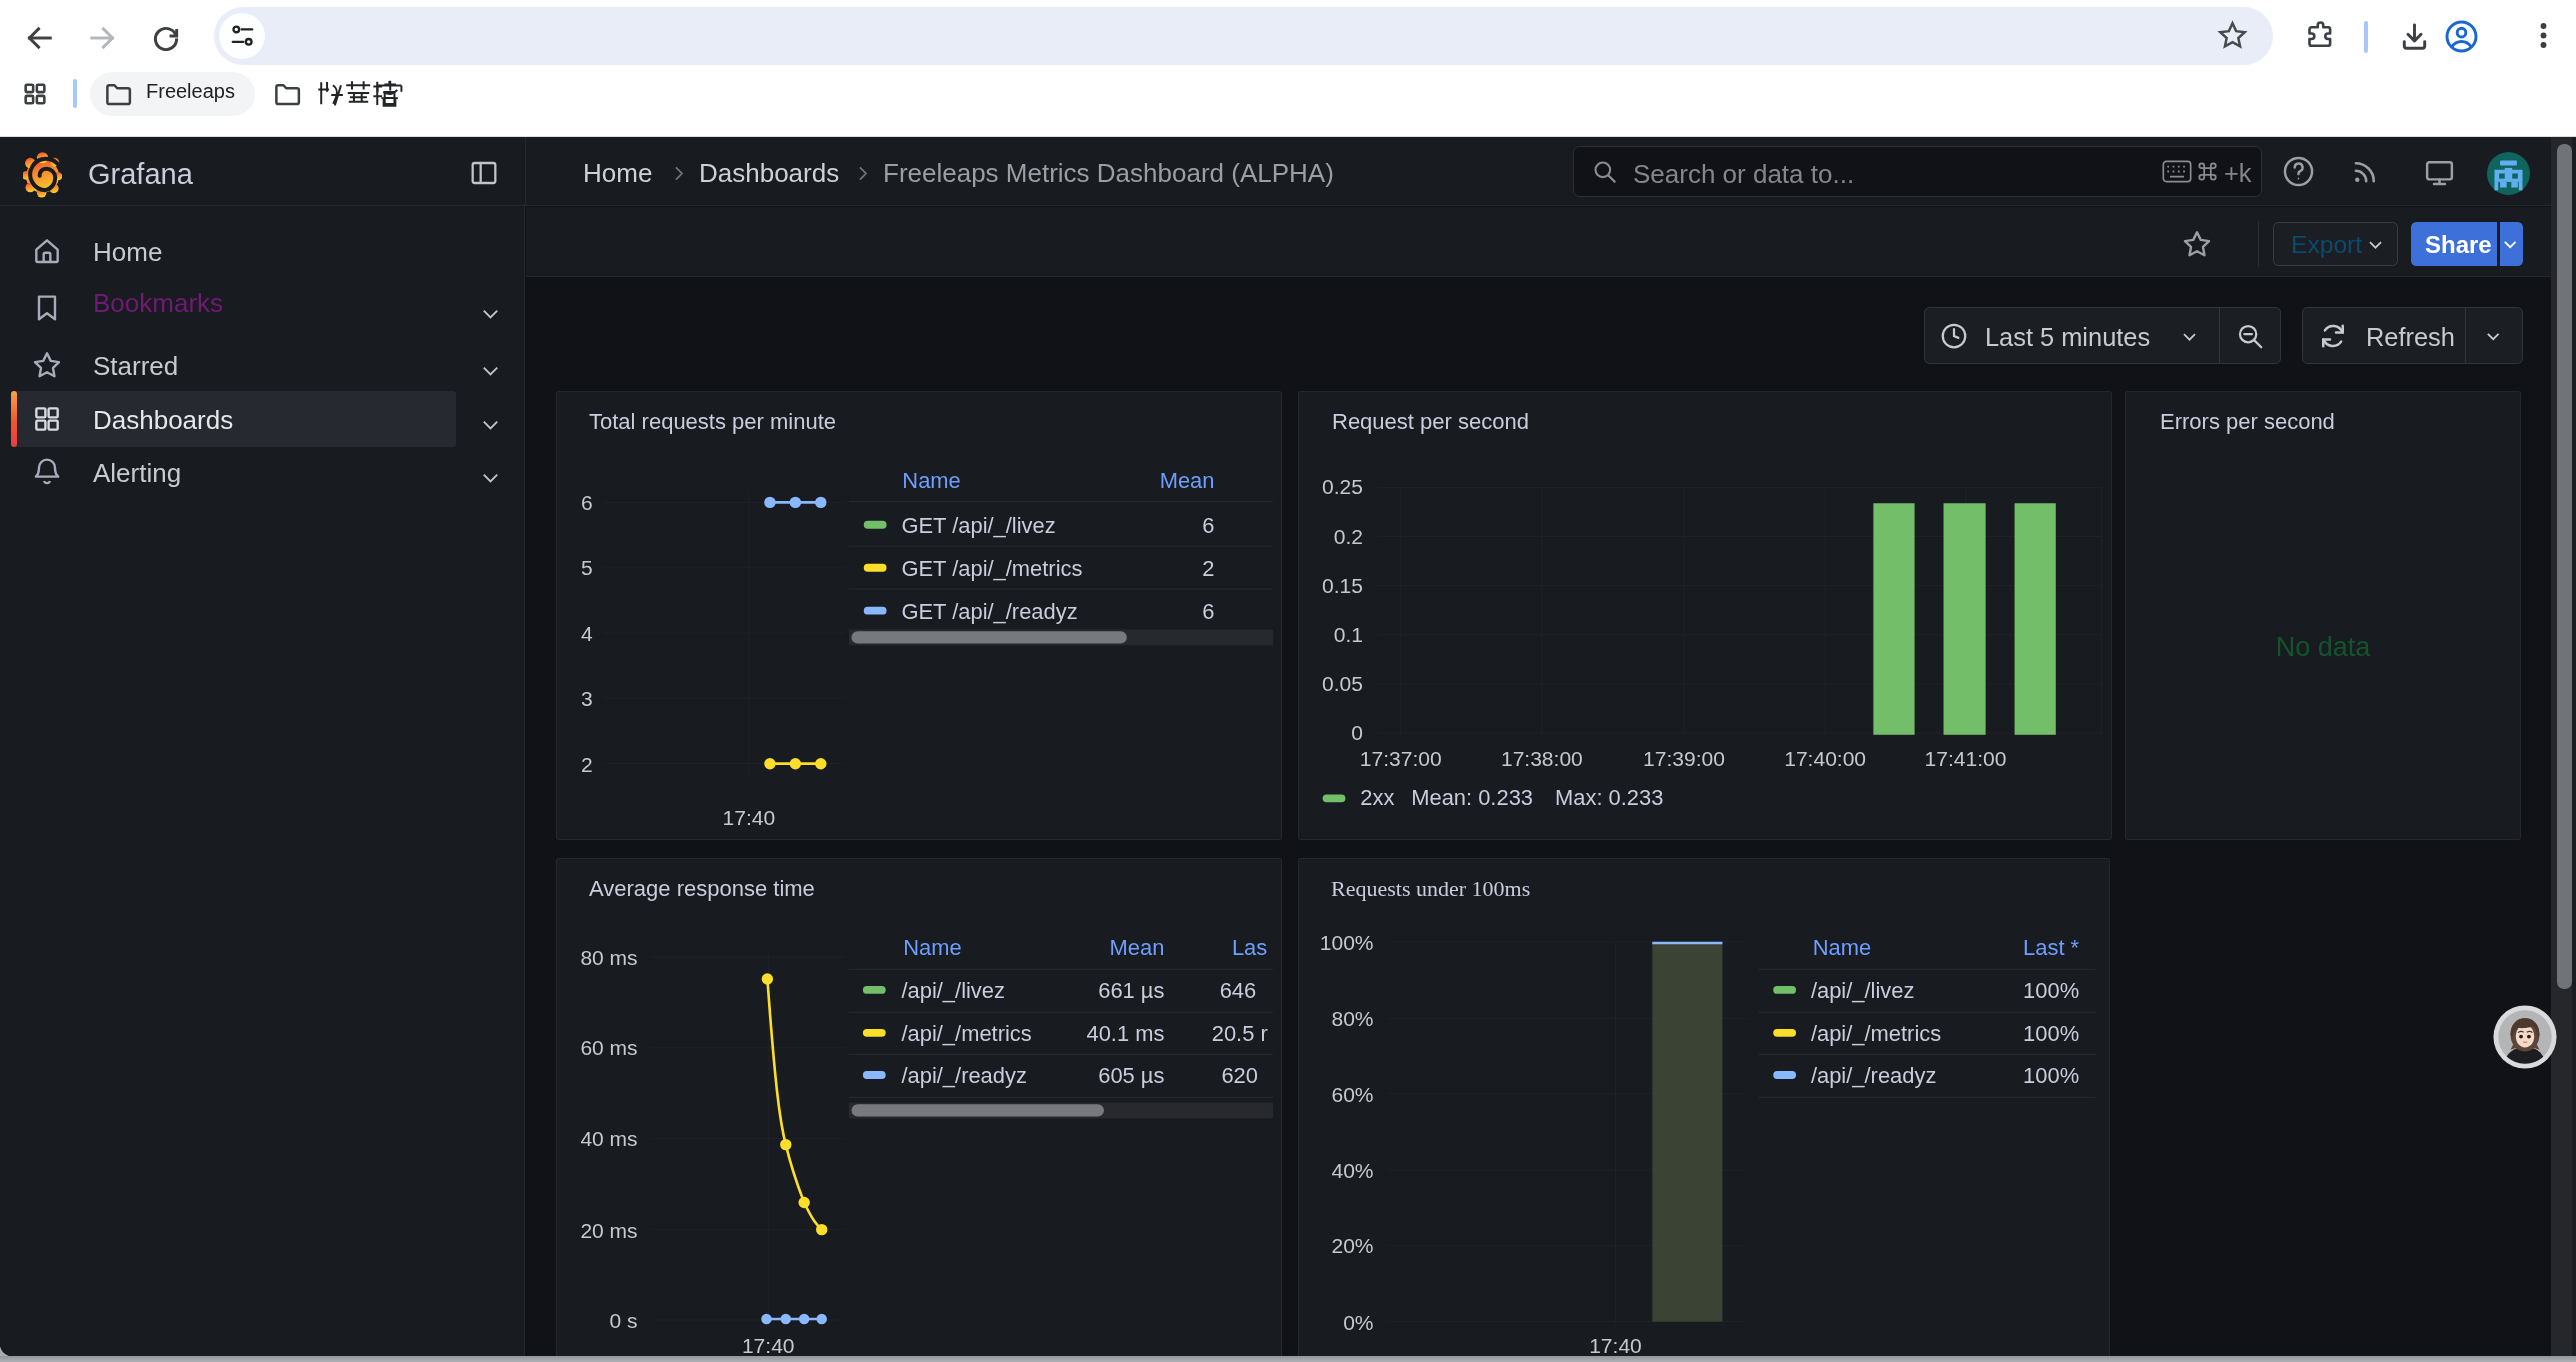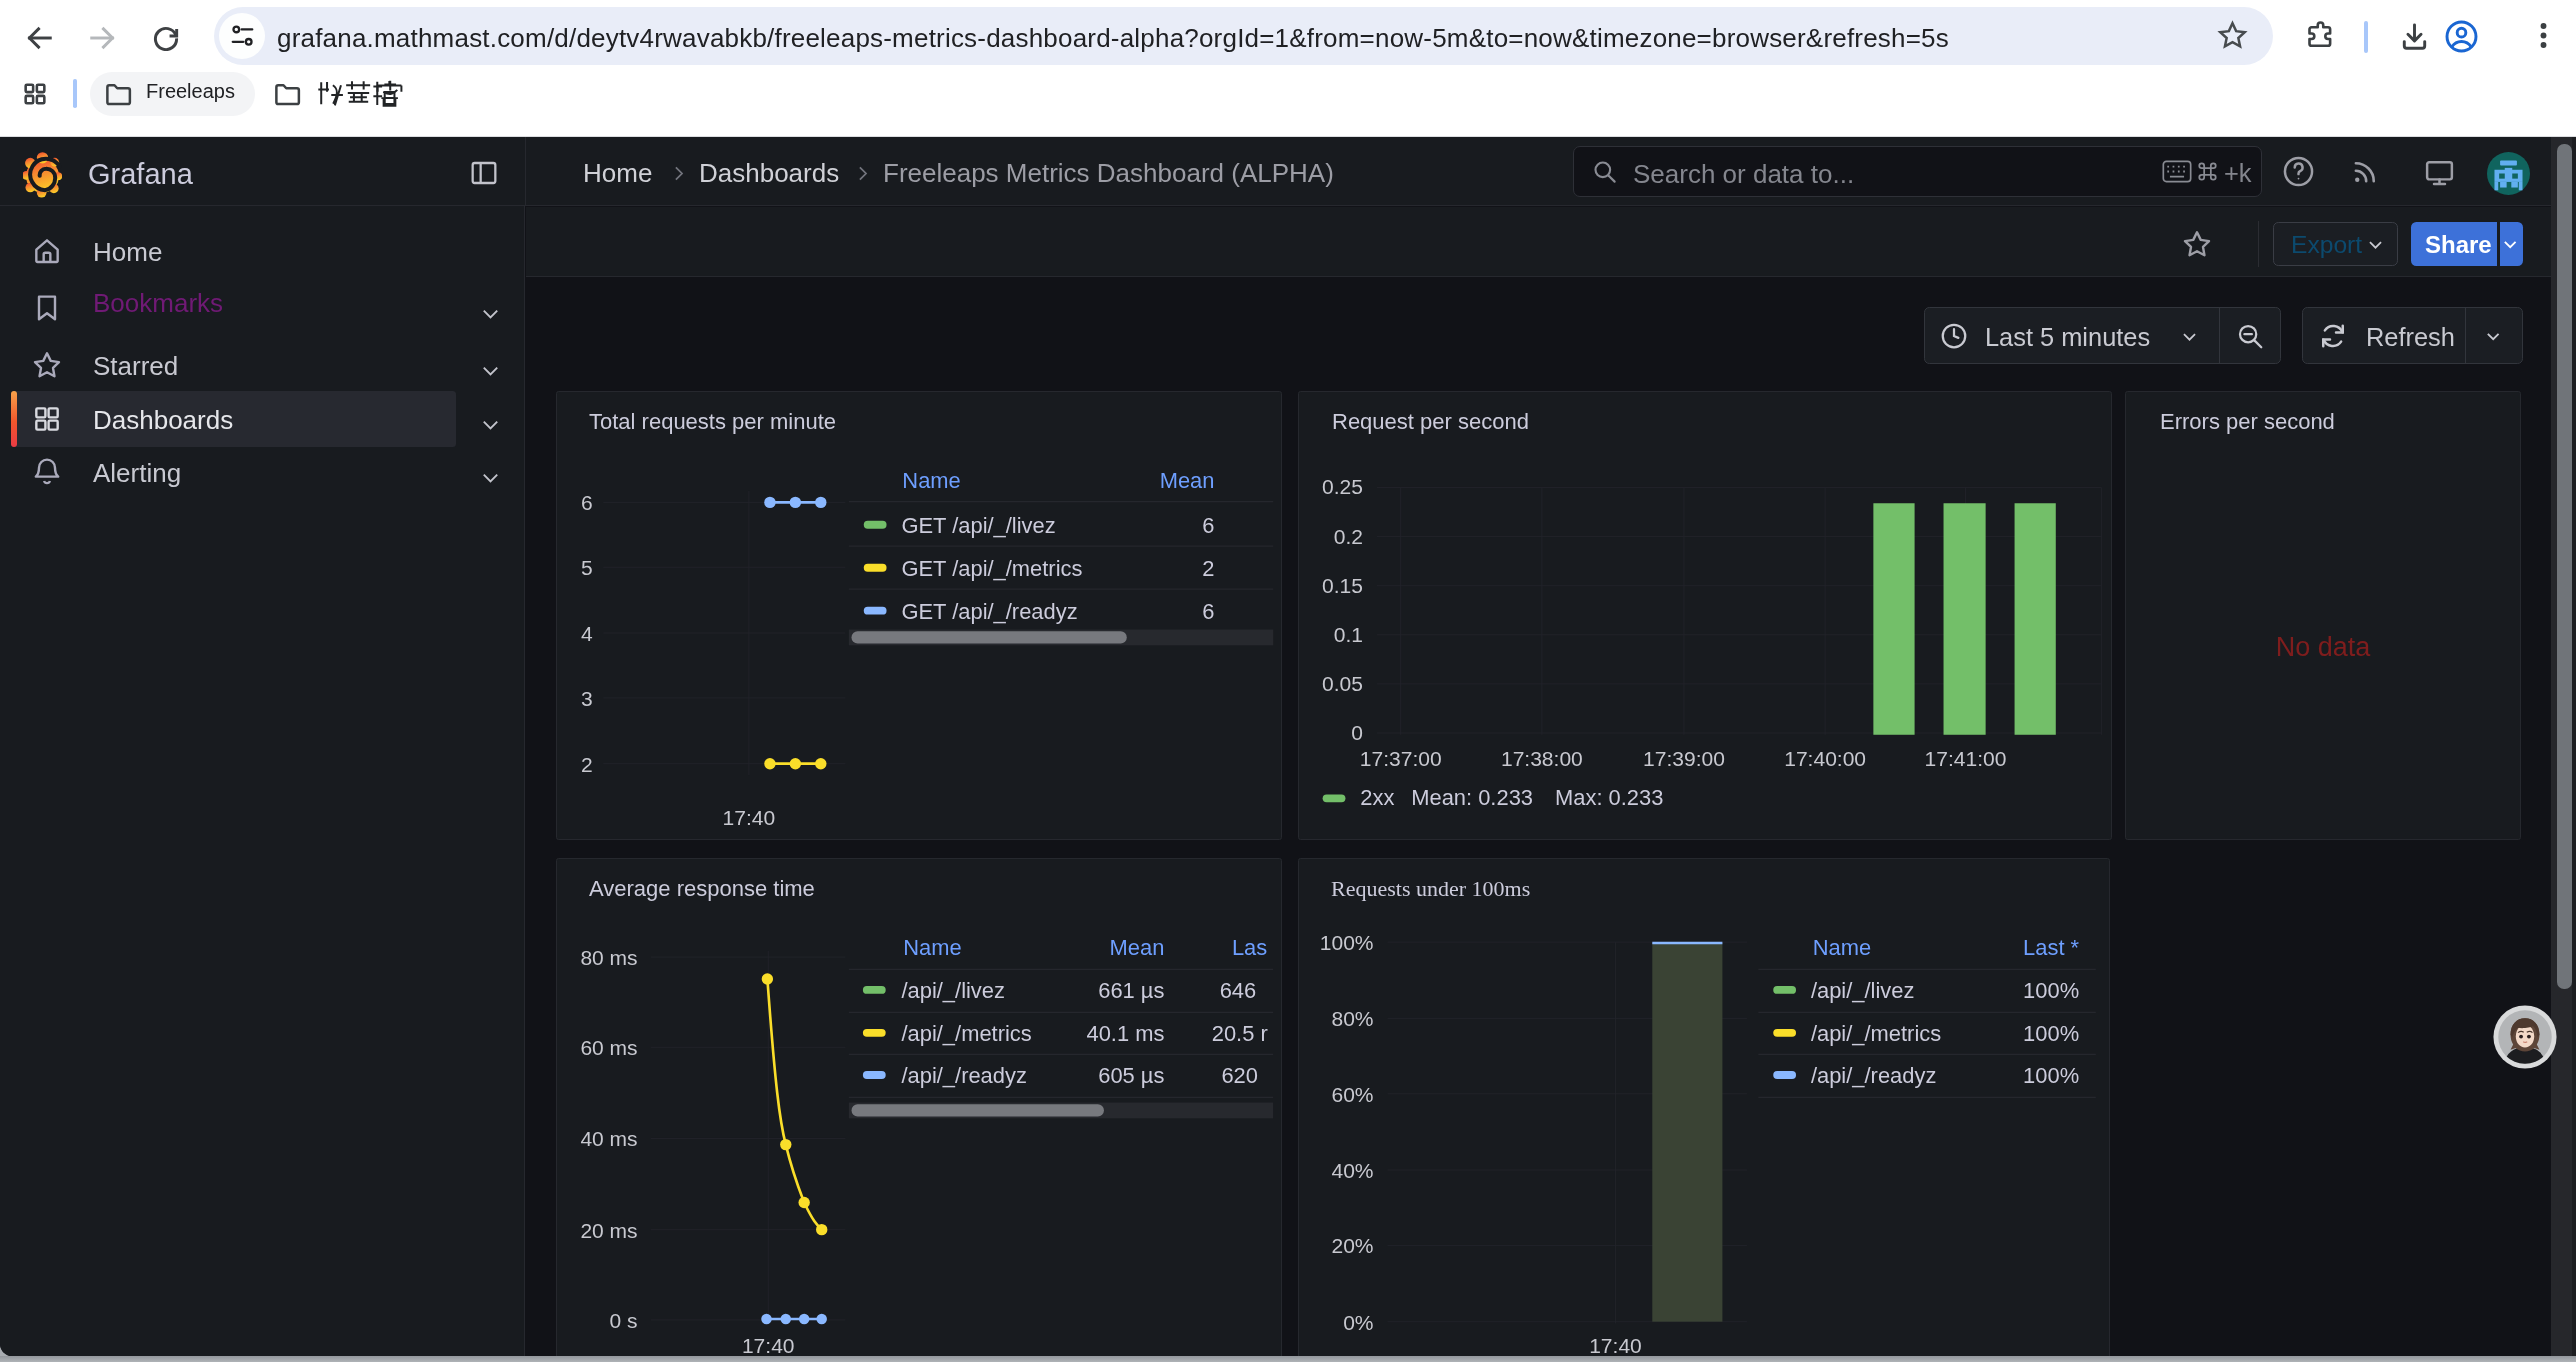--- a/index.html
+++ b/index.html
@@ -28,21 +28,20 @@
   </svg>
 
   <div class="abs" style="left:214px;top:7px;width:2059px;height:58px;border-radius:29px;background:#e9edf8;"></div>
   <div class="abs" style="left:219px;top:13px;width:46px;height:46px;border-radius:23px;background:#fdfefe;"></div>
   <svg class="abs" style="left:231px;top:24.6px;" width="23" height="23" viewBox="0 0 26 26" fill="none" stroke="#202124" stroke-width="2.6" stroke-linecap="round">
     <circle cx="6" cy="5" r="3.2"></circle>
       <path d="M12 5 H24"></path>
       <path d="M2 19 H14"></path>
       <circle cx="20" cy="19" r="3.2"></circle>
   </svg>
-  <div class="abs" style="left:277px;top:23px;font-size:26px;color:#202124;letter-spacing:0.2px;">grafana.mathmast.com/d/deytv4rwavabkb/freeleaps-metrics-dashboard-alpha?orgId=1&amp;from=now-5m&amp;to=now&amp;timezone=browser&amp;refresh=5s</div>
 
   <svg class="abs" style="left:2215px;top:18.4px;" width="35" height="35" viewBox="0 0 24 24" fill="none" stroke="#474b4e" stroke-width="1.7">
     <path d="M12 3.6 L14.5 9 L20.4 9.7 L16 13.7 L17.2 19.5 L12 16.6 L6.8 19.5 L8 13.7 L3.6 9.7 L9.5 9 Z"></path>
   </svg>
 
   <svg class="abs" style="left:2304px;top:19px;" width="33" height="33" viewBox="0 0 24 24" fill="none" stroke="#3c4043" stroke-width="1.9" stroke-linejoin="round">
     <path d="M10 4.5 a2 2 0 0 1 4 0 v1.5 h3.5 a1.5 1.5 0 0 1 1.5 1.5 v3 h-1.5 a2 2 0 0 0 0 4 H19 v3.5 a1.5 1.5 0 0 1 -1.5 1.5 h-12 A1.5 1.5 0 0 1 4 18 v-3.5 h1.5 a2 2 0 0 0 0 -4 H4 v-3 A1.5 1.5 0 0 1 5.5 6 H10 Z"></path>
   </svg>
 
   <div class="abs" style="left:2364px;top:21px;width:4.4px;height:32px;border-radius:2.6px;background:#a8c7fa;"></div>
@@ -374,21 +373,21 @@
     <rect x="28" y="460" width="26" height="9" rx="4.5" fill="#73bf69"></rect>
     <g font-size="25" fill="#ccccdc">
       <text x="71" y="472">2xx</text>
         <text x="129" y="472">Mean: 0.233</text>
         <text x="293" y="472">Max: 0.233</text>
     </g>
   </svg>
 
   <div class="abs" style="left:2125px;top:391px;width:396px;height:449px;background:#181b1f;border:0.9px solid #26282e;border-radius:2.6px;"></div>
   <div class="abs" style="left:2160px;top:409px;font-size:22px;font-weight:500;color:#ccccdc;">Errors per second</div>
-  <div class="abs" style="left:2125px;top:632px;width:396px;text-align:center;font-size:27px;color:#7f1d1d;">No data</div>
+  <div class="abs" style="left:2125px;top:632px;width:396px;text-align:center;font-size:27px;color:#14532d;">No data</div>
 
   <div class="abs" style="left:556px;top:858px;width:726px;height:504px;background:#181b1f;border:0.9px solid #26282e;border-radius:2.6px;"></div>
   <div class="abs" style="left:589px;top:876px;font-size:22px;font-weight:500;color:#ccccdc;">Average response time</div>
   <svg class="abs" style="left:556px;top:858px;" width="726" height="504" viewBox="0 0 828 575">
     <g stroke="#22242a" stroke-width="1">
       <line x1="108" y1="113" x2="330" y2="113"></line>
         <line x1="108" y1="216" x2="330" y2="216"></line>
       <line x1="108" y1="320" x2="330" y2="320"></line>
         <line x1="108" y1="424" x2="330" y2="424"></line>
       <line x1="108" y1="527" x2="330" y2="527"></line>

